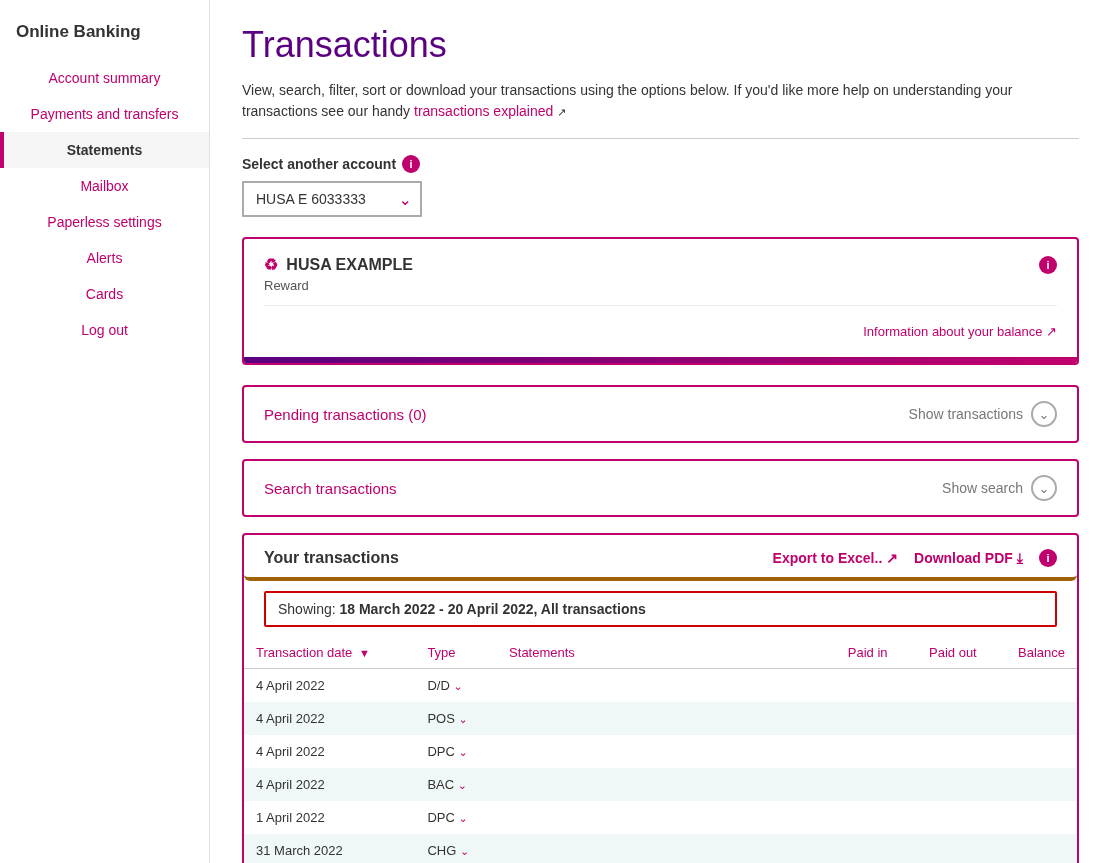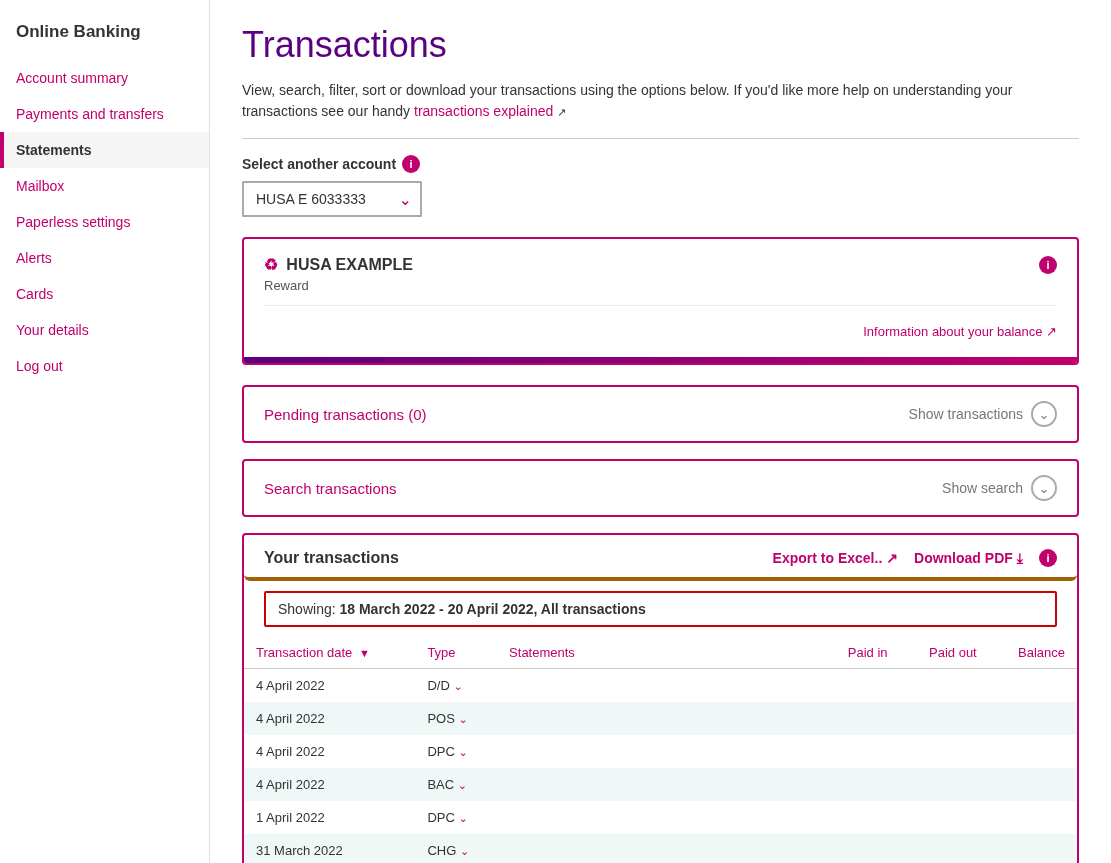--- a/index.html
+++ b/index.html
@@ -19,20 +19,21 @@
       color: #333;
       padding: 12px 16px 18px 16px;
     }
     #sidebar nav a {
       display: block;
       padding: 10px 16px;
       color: #c0006c;
       text-decoration: none;
       font-size: 14px;
       cursor: pointer;
+      text-align: center;
     }
     #sidebar nav a.active {
       background: #f5f5f5;
       font-weight: bold;
       color: #333;
       border-left: 4px solid #c0006c;
       padding-left: 12px;
     }
 
     
@@ -284,21 +285,20 @@
   <div class="app-title">Online Banking</div>
   <nav>
 
   <a href="#">Account summary</a>
       <a href="#">Payments and transfers</a>
       <a href="#" class="active">Statements</a>
       <a href="#">Mailbox</a>
       <a href="#">Paperless settings</a>
       <a href="#">Alerts</a>
       <a href="#">Cards</a>
-      <a href="#">Your details</a>
       <a href="#">Log out</a>
     </nav>
 </div>
 
 <div id="main">
   <h1 class="page-title">Transactions</h1>
 
   <p class="intro-text">
     <span>View, search, filter, sort or download your transactions using the options below. If you'd like more help on understanding your transactions see our handy</span>
     <a>transactions explained</a>

